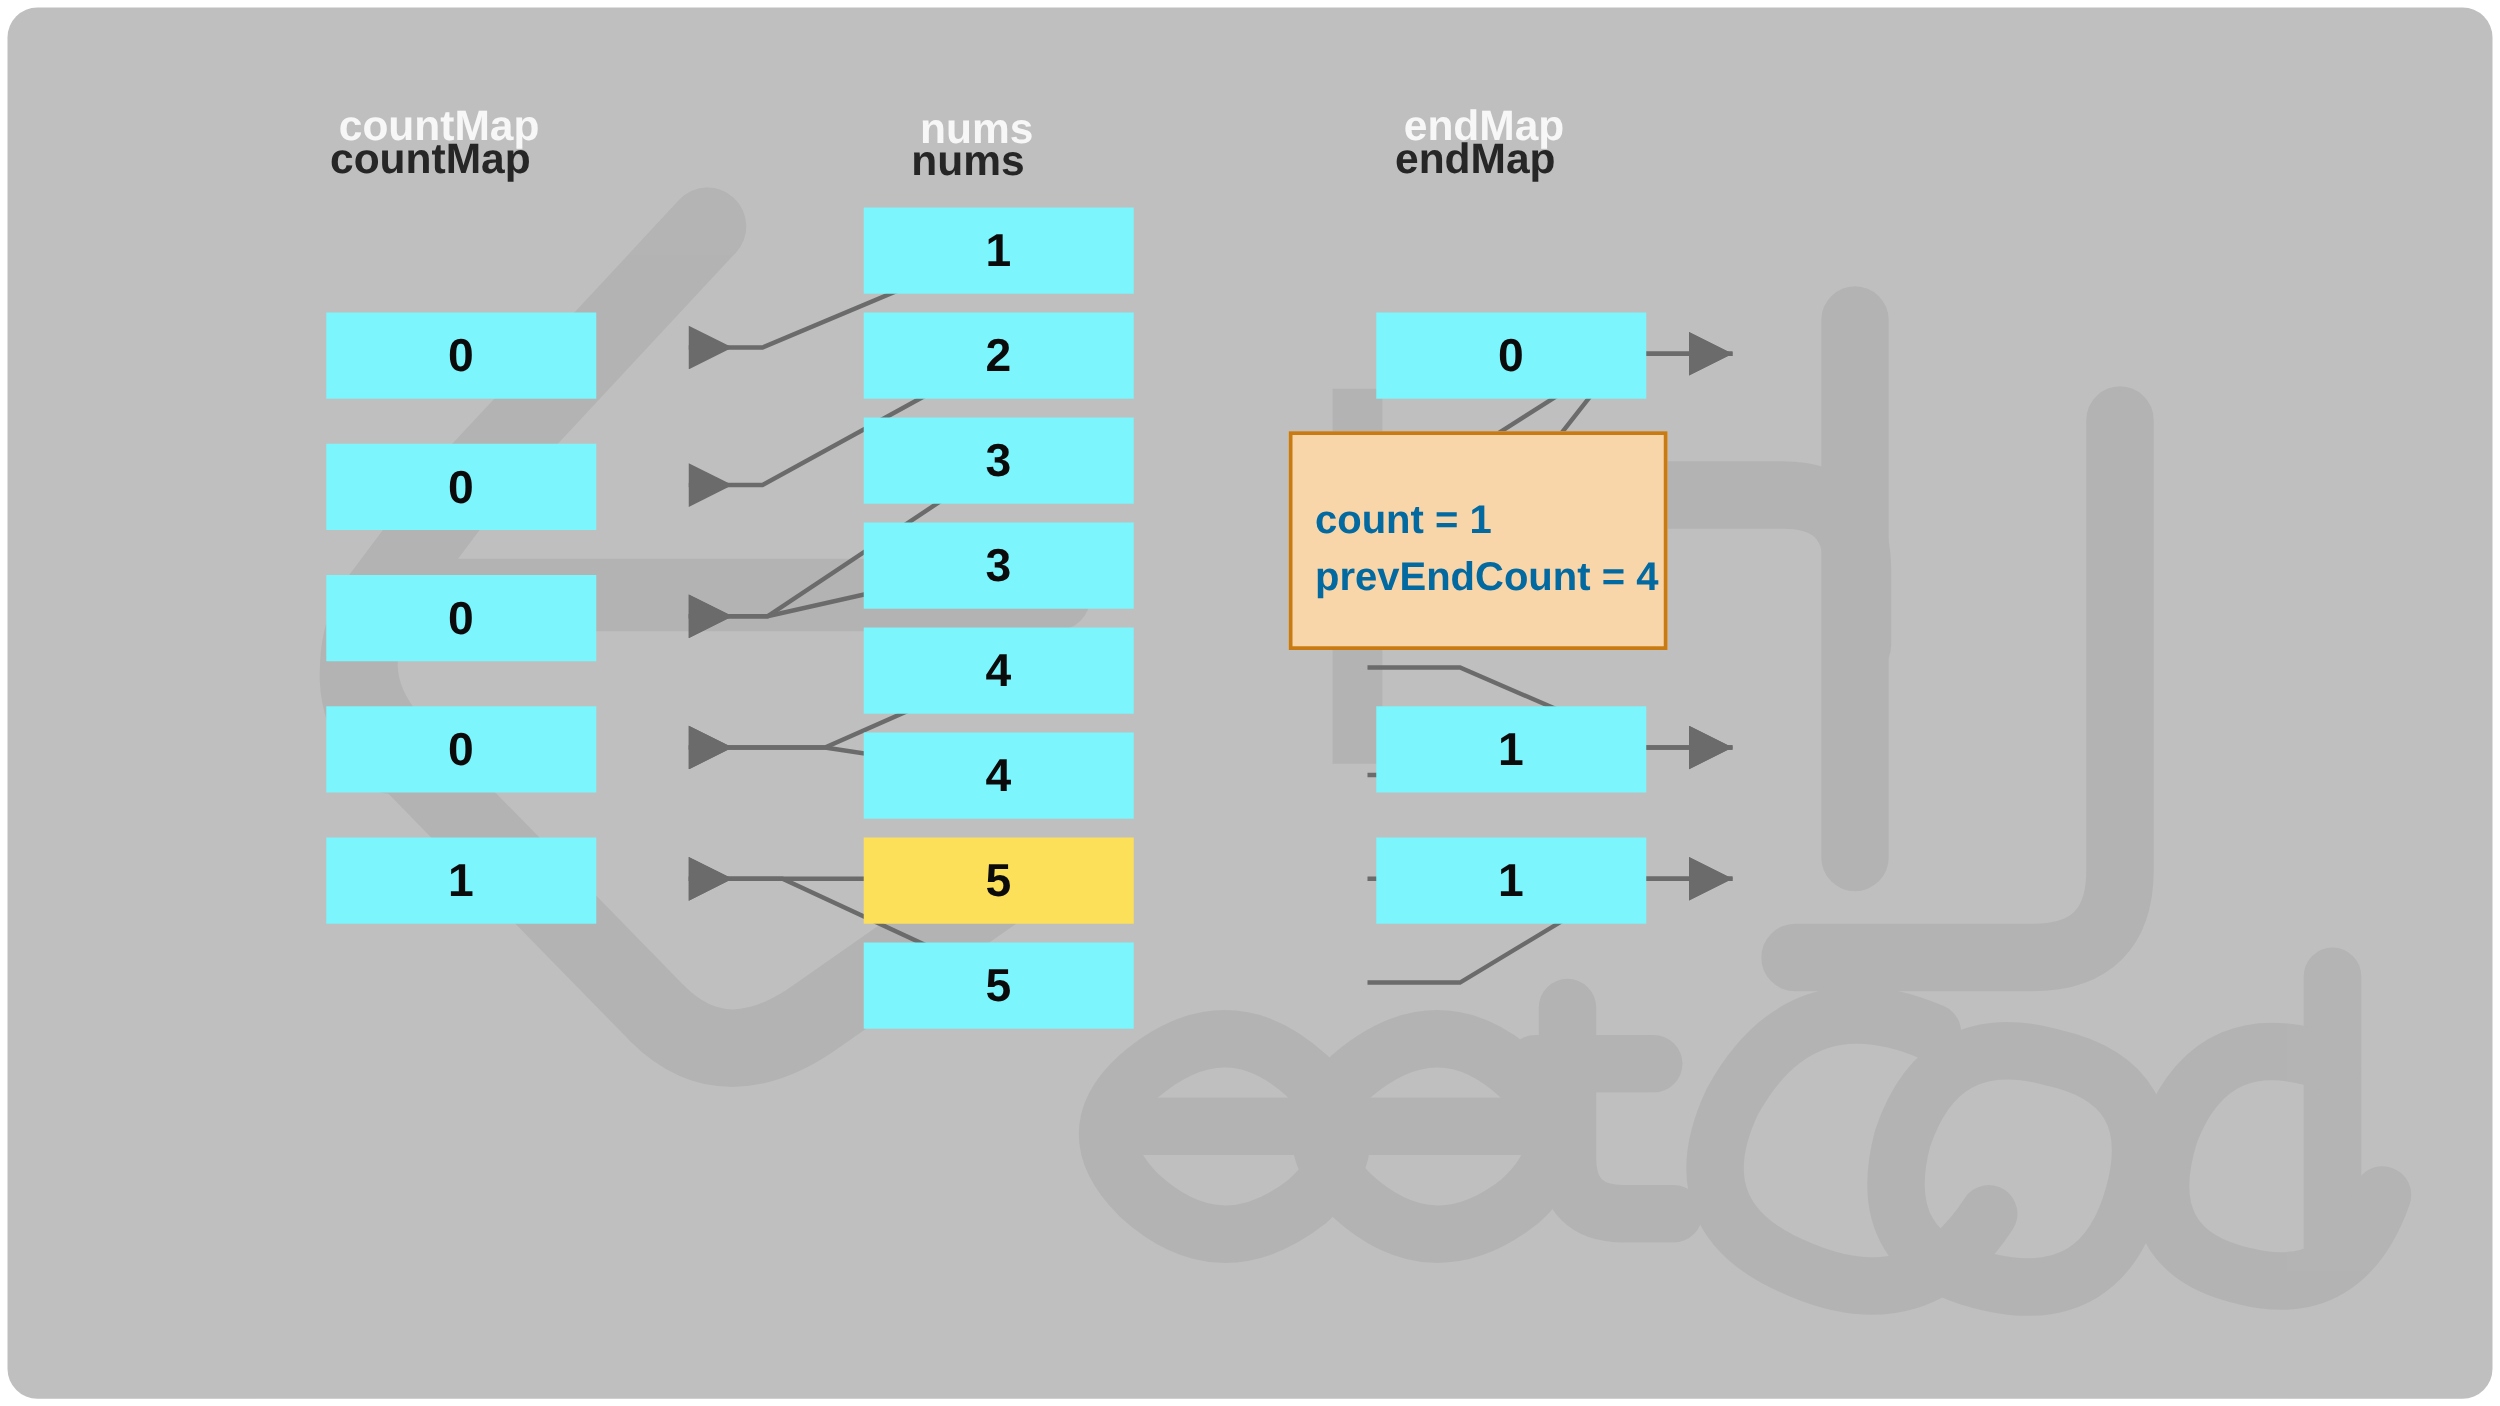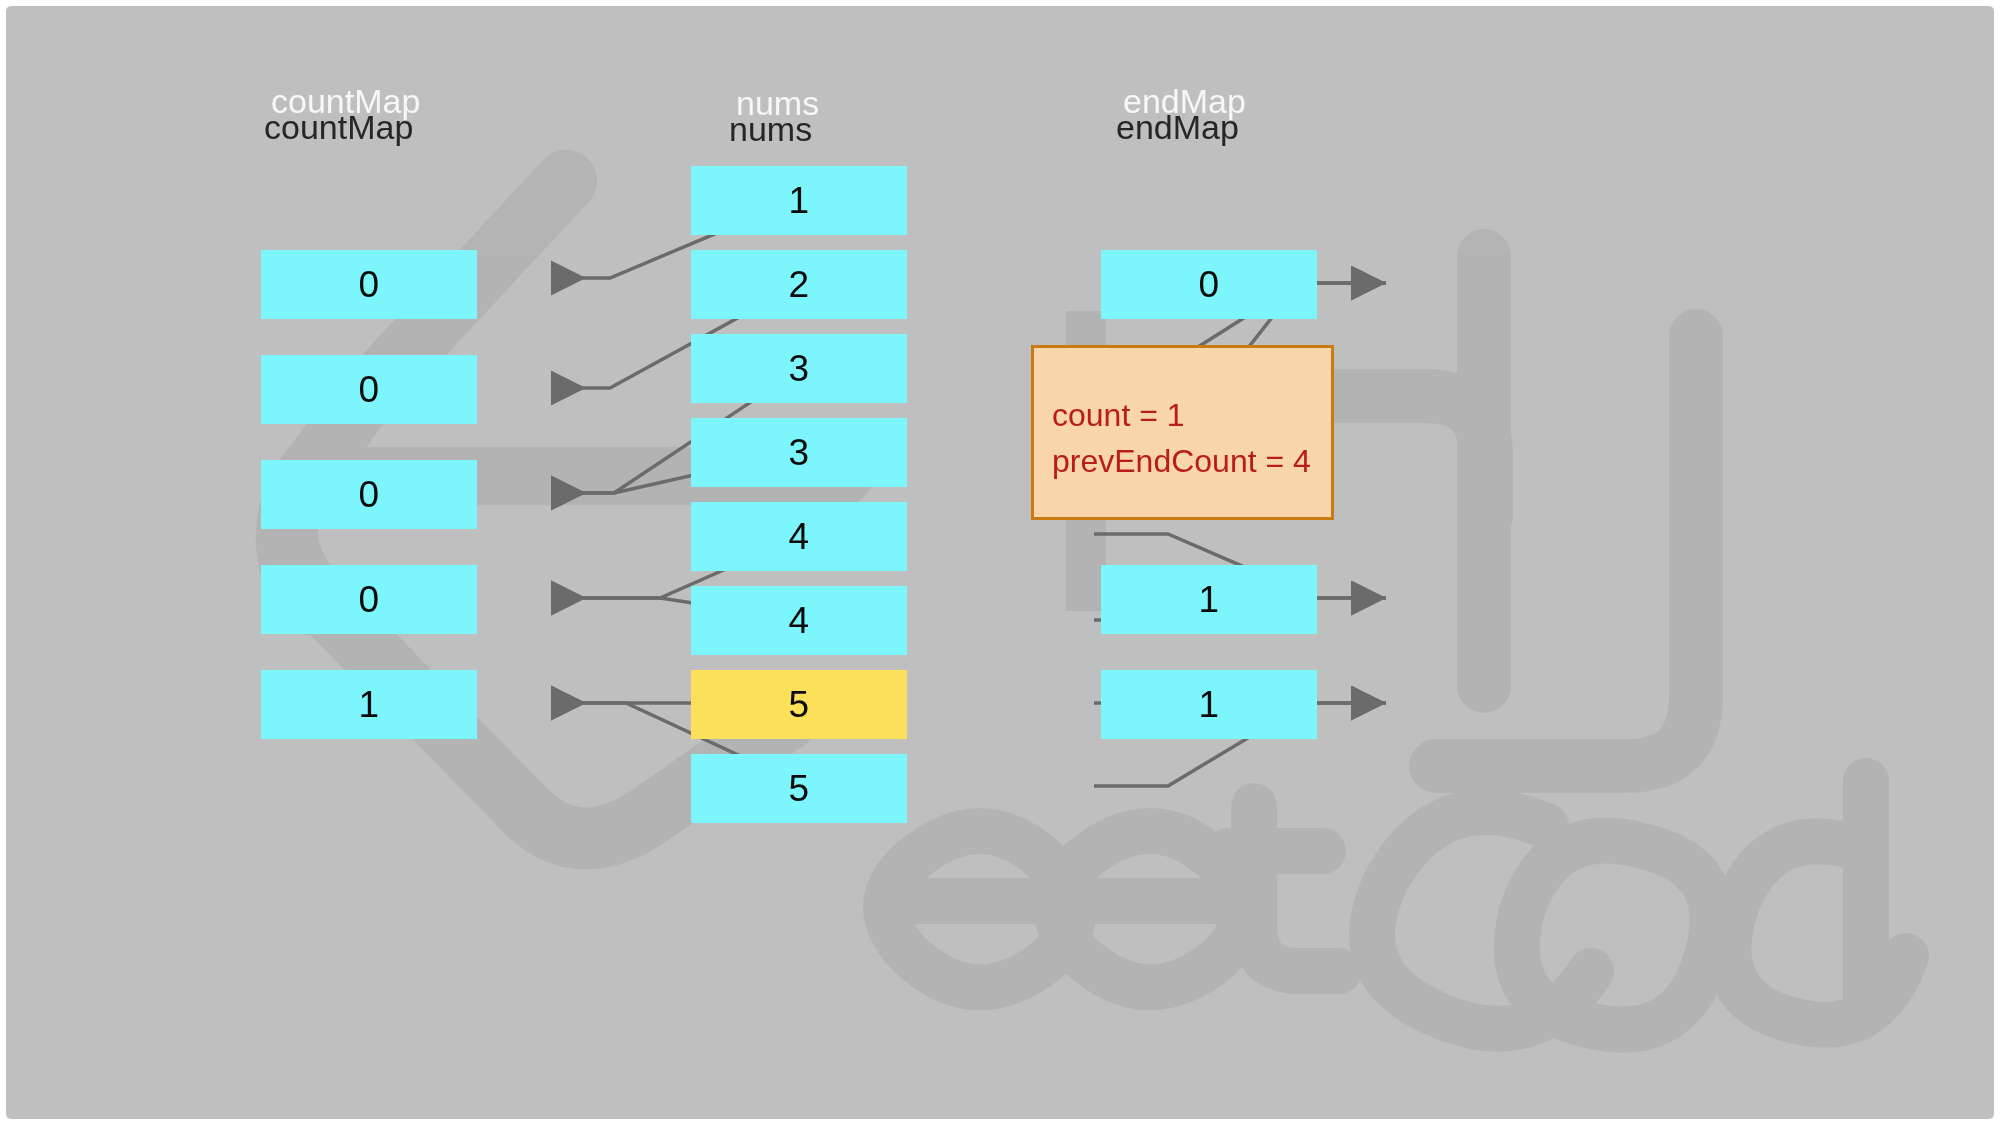--- a/index.html
+++ b/index.html
@@ -3,21 +3,21 @@
 <meta charset="utf-8">
 <style>
   html,body{margin:0;padding:0;background:#ffffff;}
   #stage{
     position:relative;width:2000px;height:1125px;overflow:hidden;
     font-family:"Liberation Sans","DejaVu Sans",sans-serif;
     background:#ffffff;
   }
   #canvas{
     position:absolute;left:6px;top:6px;width:1988px;height:1113px;
-    background:#bfbfbf;border-radius:5px;overflow:hidden;
+    background:#bfbfbf;border-radius:24px;overflow:hidden;font-weight:bold;
   }
   
   #watermark{
     position:absolute;left:0;top:0;width:1988px;height:1113px;
     opacity:.55;pointer-events:none;
   }
   
   #wires{position:absolute;left:0;top:0;width:1988px;height:1113px;pointer-events:none;}
 
   
@@ -33,21 +33,21 @@
     background:#7cf5fd;
   }
   .cell.hl{background:#fde05a;}
 
   
   #infobox{
     position:absolute;left:1025px;top:339px;width:303px;height:175px;
     background:#f9d6a9;border:3px solid #c87b12;
     box-sizing:border-box;padding:44px 0 0 18px;
   }
-  #infobox div{font-size:32px;color:#b91c1c;line-height:1.45;white-space:nowrap;}
+  #infobox div{font-size:32px;color:#0369a1;line-height:1.45;white-space:nowrap;}
 </style>
 </head>
 <body>
 
 <div id="stage">
   <div id="canvas">
 
     <svg id="watermark" viewBox="0 0 1988 1113" xmlns="http://www.w3.org/2000/svg">
       <g fill="none" stroke="#ababab" stroke-linecap="round" stroke-linejoin="round">
 

